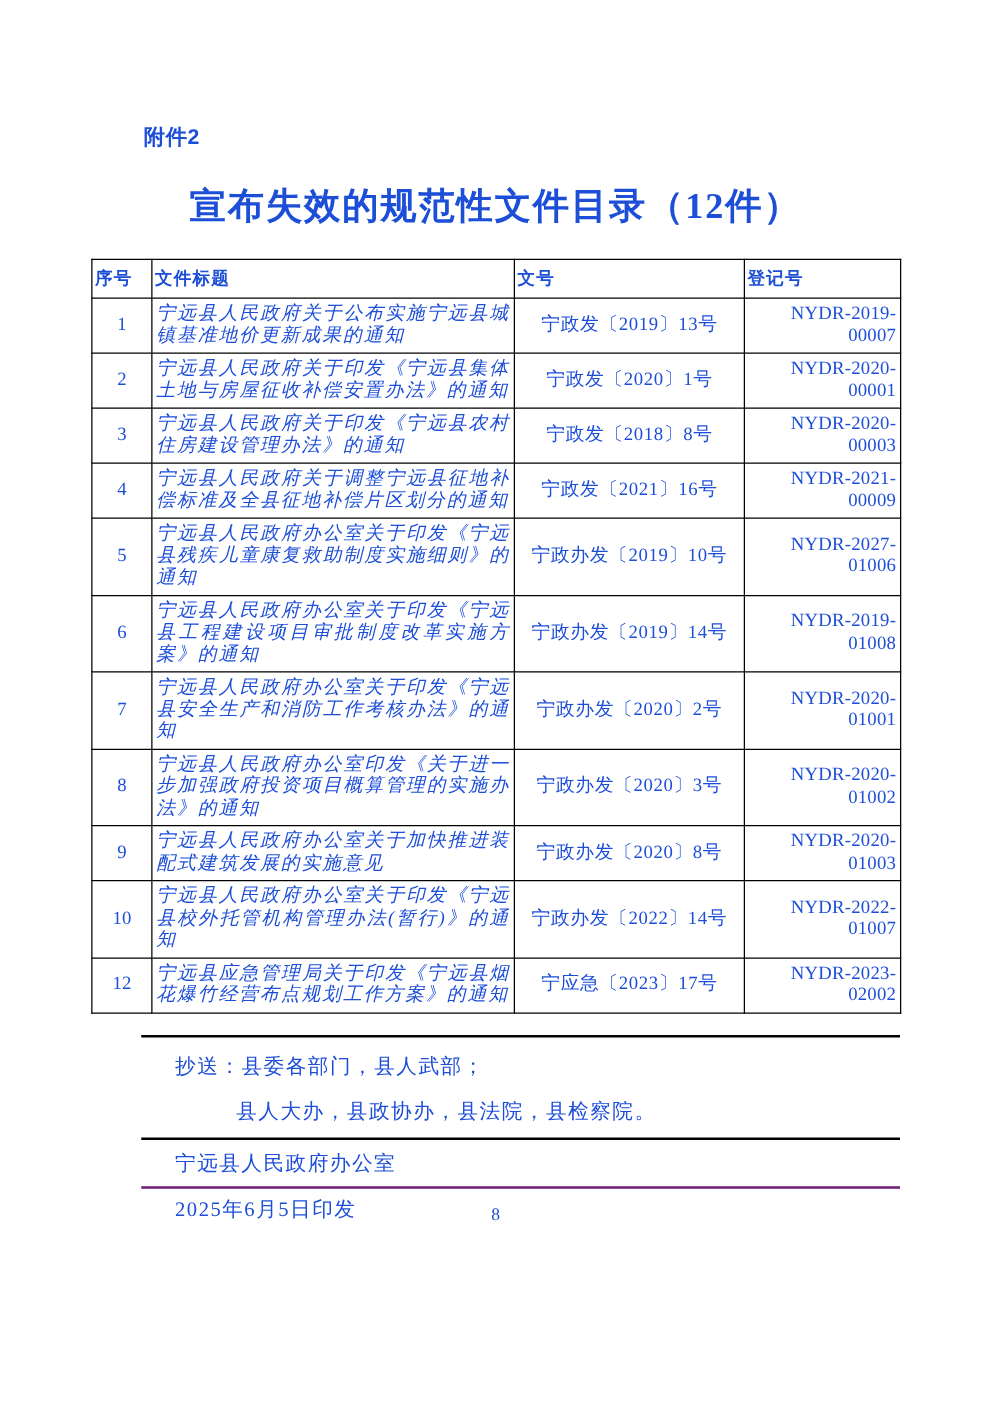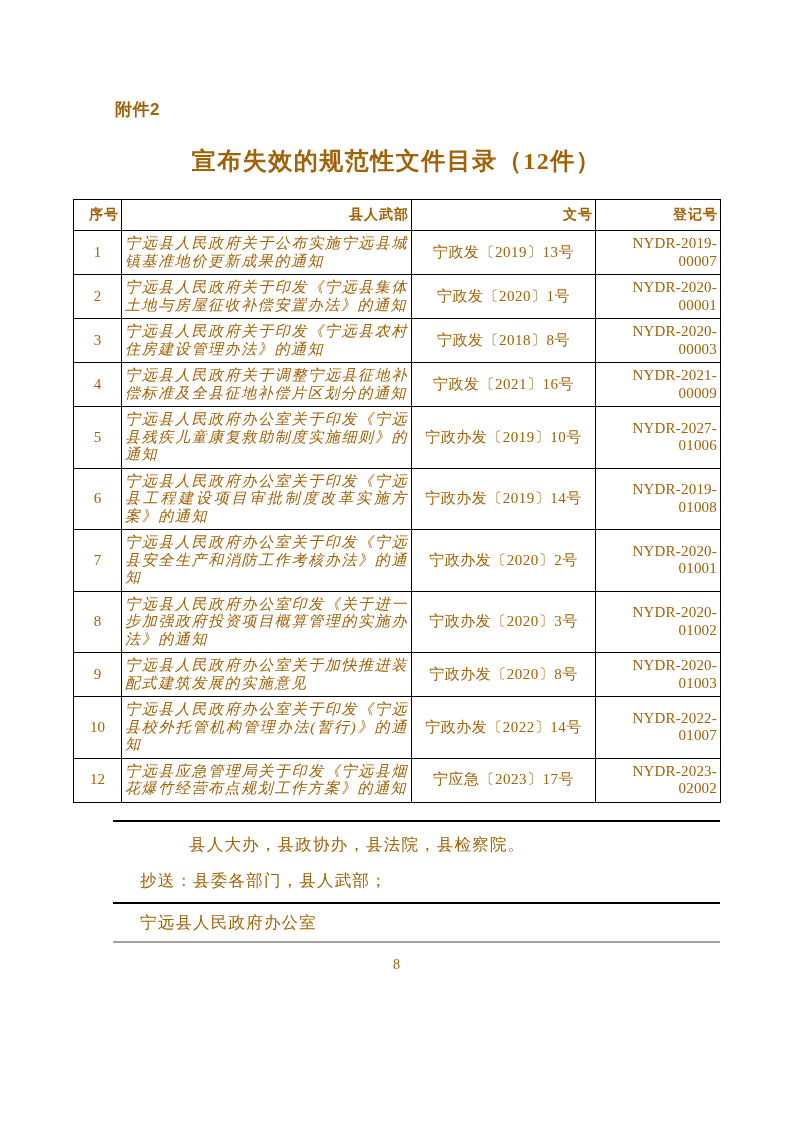--- a/index.html
+++ b/index.html
@@ -5,57 +5,57 @@
   html, body {
     margin: 0;
     padding: 0;
     background: #ffffff;
   }
   .page {
     position: relative;
     width: 793px;
     height: 1122px;
     background: #ffffff;
-    color: #a16207;
+    color: #1d4ed8;
     font-family: "Liberation Serif", "DejaVu Serif", serif;
     overflow: hidden;
     box-sizing: border-box;
     padding: 98px 73px 0 73px;
   }
   .attachment-label {
     margin-left: 42px;
     font-family: "Liberation Sans", "DejaVu Sans", sans-serif;
     font-weight: 600;
     font-size: 17px;
     letter-spacing: 0.5px;
   }
   .doc-title {
     margin-top: 24px;
     text-align: center;
     font-weight: 700;
-    font-size: 24px;
+    font-size: 29px;
     letter-spacing: 1.5px;
   }
   table.doc-table {
     margin-top: 22px;
     width: 647px;
     border-collapse: collapse;
     table-layout: fixed;
   }
   .doc-table th, .doc-table td {
     border: 1px solid #000000;
     vertical-align: middle;
     box-sizing: border-box;
   }
   .doc-table th {
     font-family: "Liberation Sans", "DejaVu Sans", sans-serif;
     font-weight: 700;
     font-size: 14px;
     padding: 6px 2px;
-    text-align: right;
+    text-align: left;
     letter-spacing: 1px;
   }
   .doc-table td {
     font-size: 15px;
     line-height: 17.5px;
     padding: 4px 3px;
   }
   .cell-no {
     text-align: center;
     font-size: 13.5px;
@@ -89,21 +89,21 @@
     padding: 5px 0 3px 27px;
   }
   .cc-line {
     line-height: 36px;
     white-space: nowrap;
   }
   .cc-line-2 {
     margin-left: 49px;
   }
   .issuer-row {
-    border-bottom: 2px solid #a3a3a3;
+    border-bottom: 2px solid #701a75;
     height: 37px;
     line-height: 37px;
     padding-left: 27px;
     padding-right: 30px;
     display: flex;
     justify-content: space-between;
     white-space: nowrap;
     flex-direction: column;
   }
   .page-number {
@@ -124,21 +124,21 @@
   <table class="doc-table">
     <colgroup>
       <col style="width:48px">
       <col style="width:290px">
       <col style="width:184px">
       <col style="width:125px">
     </colgroup>
     <thead>
       <tr>
           <th>序号</th>
-          <th>县人武部</th>
+          <th>文件标题</th>
           <th>文号</th>
           <th>登记号</th>
         </tr>
     </thead>
     <tbody>
         <tr>
           <td class="cell-no">1</td>
           <td class="cell-title">宁远县人民政府关于公布实施宁远县城镇基准地价更新成果的通知</td>
           <td class="cell-doc-no">宁政发〔2019〕13号</td>
           <td class="cell-reg-no">NYDR-2019-00007</td>
@@ -201,23 +201,24 @@
           <td class="cell-no">12</td>
           <td class="cell-title">宁远县应急管理局关于印发《宁远县烟花爆竹经营布点规划工作方案》的通知</td>
           <td class="cell-doc-no">宁应急〔2023〕17号</td>
           <td class="cell-reg-no">NYDR-2023-02002</td>
         </tr>
       </tbody>
   </table>
 
   <div class="doc-footer">
     <div class="cc-block">
+      <div class="cc-line"><span>抄送：</span><span>县委各部门，县人武部；</span></div>
       <div class="cc-line cc-line-2">县人大办，县政协办，县法院，县检察院。</div>
-      <div class="cc-line"><span>抄送：</span><span>县委各部门，县人武部；</span></div>
     </div>
     <div class="issuer-row">
       <span>宁远县人民政府办公室</span>
+      <span>2025年6月5日印发</span>
     </div>
   </div>
 
   <div class="page-number">8</div>
 
 </div>
 
 </body></html>

